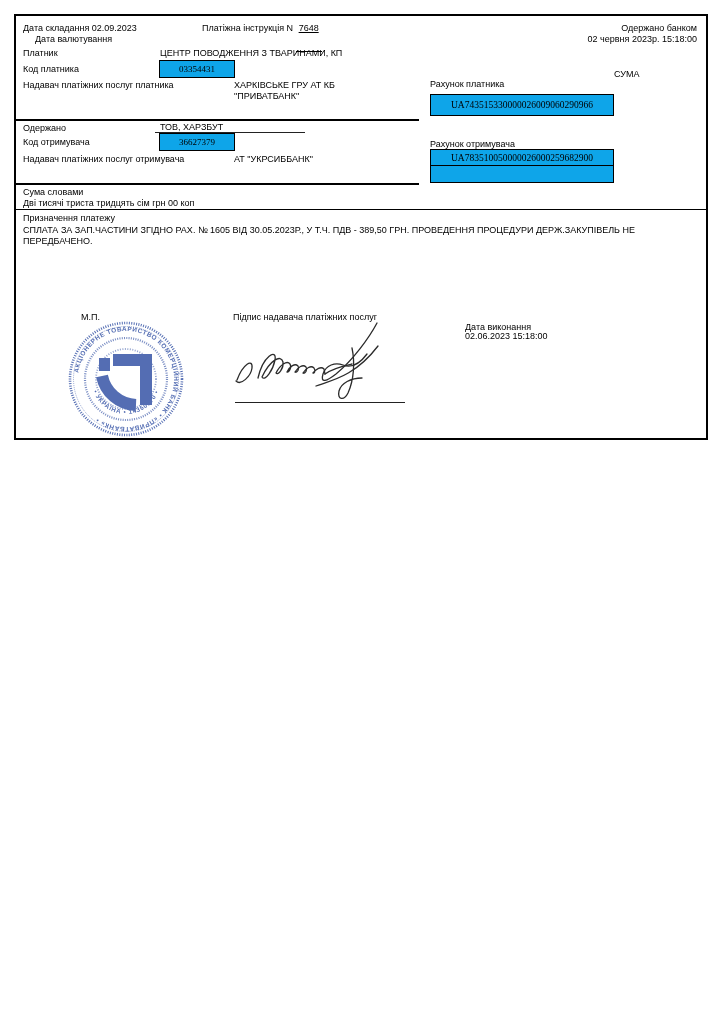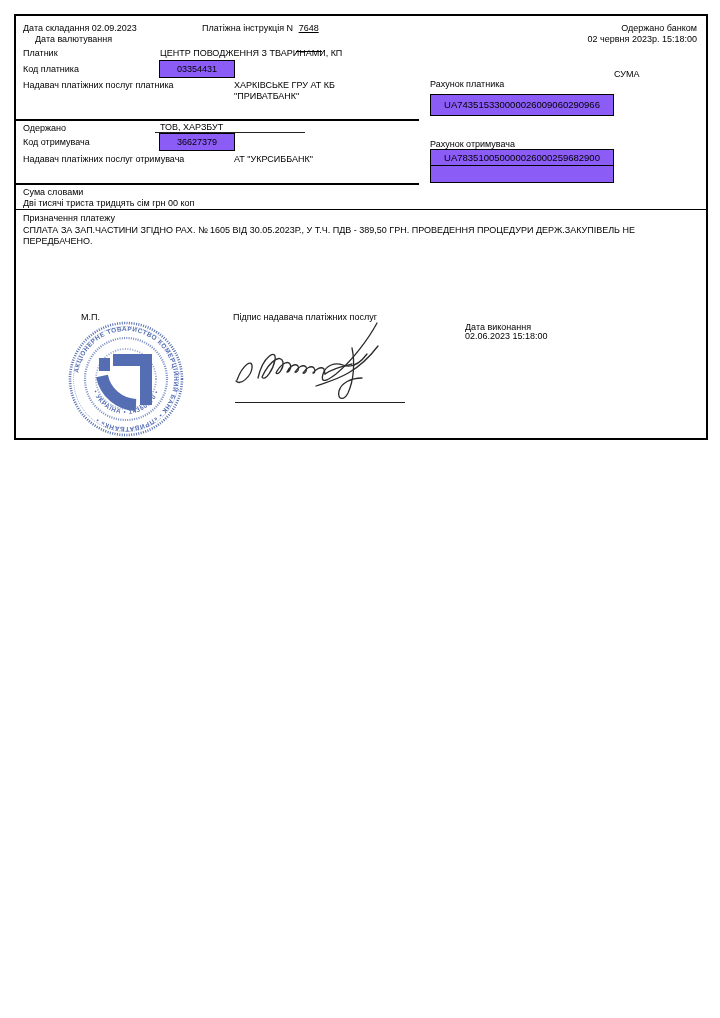--- a/index.html
+++ b/index.html
@@ -3,21 +3,21 @@
 <meta charset="utf-8">
 <style>
   html,body{margin:0;padding:0;background:#fff;}
   body{width:720px;height:1018px;position:relative;font-family:"Liberation Sans",sans-serif;color:#000;-webkit-font-smoothing:antialiased;}
   .doc{position:absolute;left:14px;top:14px;width:690px;height:422px;border:2px solid #000;background:#fff;}
   .abs{position:absolute;white-space:nowrap;}
   .t{font-size:9px;line-height:10px;}
   .b{font-weight:normal;}
   .ctr{text-align:left;}
   .rt{text-align:right;}
-  .box{position:absolute;border:1px solid #000;text-align:center;background:#8b5cf6;}
+  .box{position:absolute;border:1px solid #000;text-align:center;background:#0ea5e9;font-family:Liberation Serif, serif;}
   .hline{position:absolute;height:0;border-top:2px solid #000;}
   .hline1{position:absolute;height:0;border-top:1px solid #000;}
   .num-underline{border-bottom:1px solid #000;text-decoration:underline;padding:0 3px 18px 3px;}
   .wrap{white-space:normal;}
   svg{display:block;}
 </style>
 </head>
 <body>
 
 <div class="doc">

